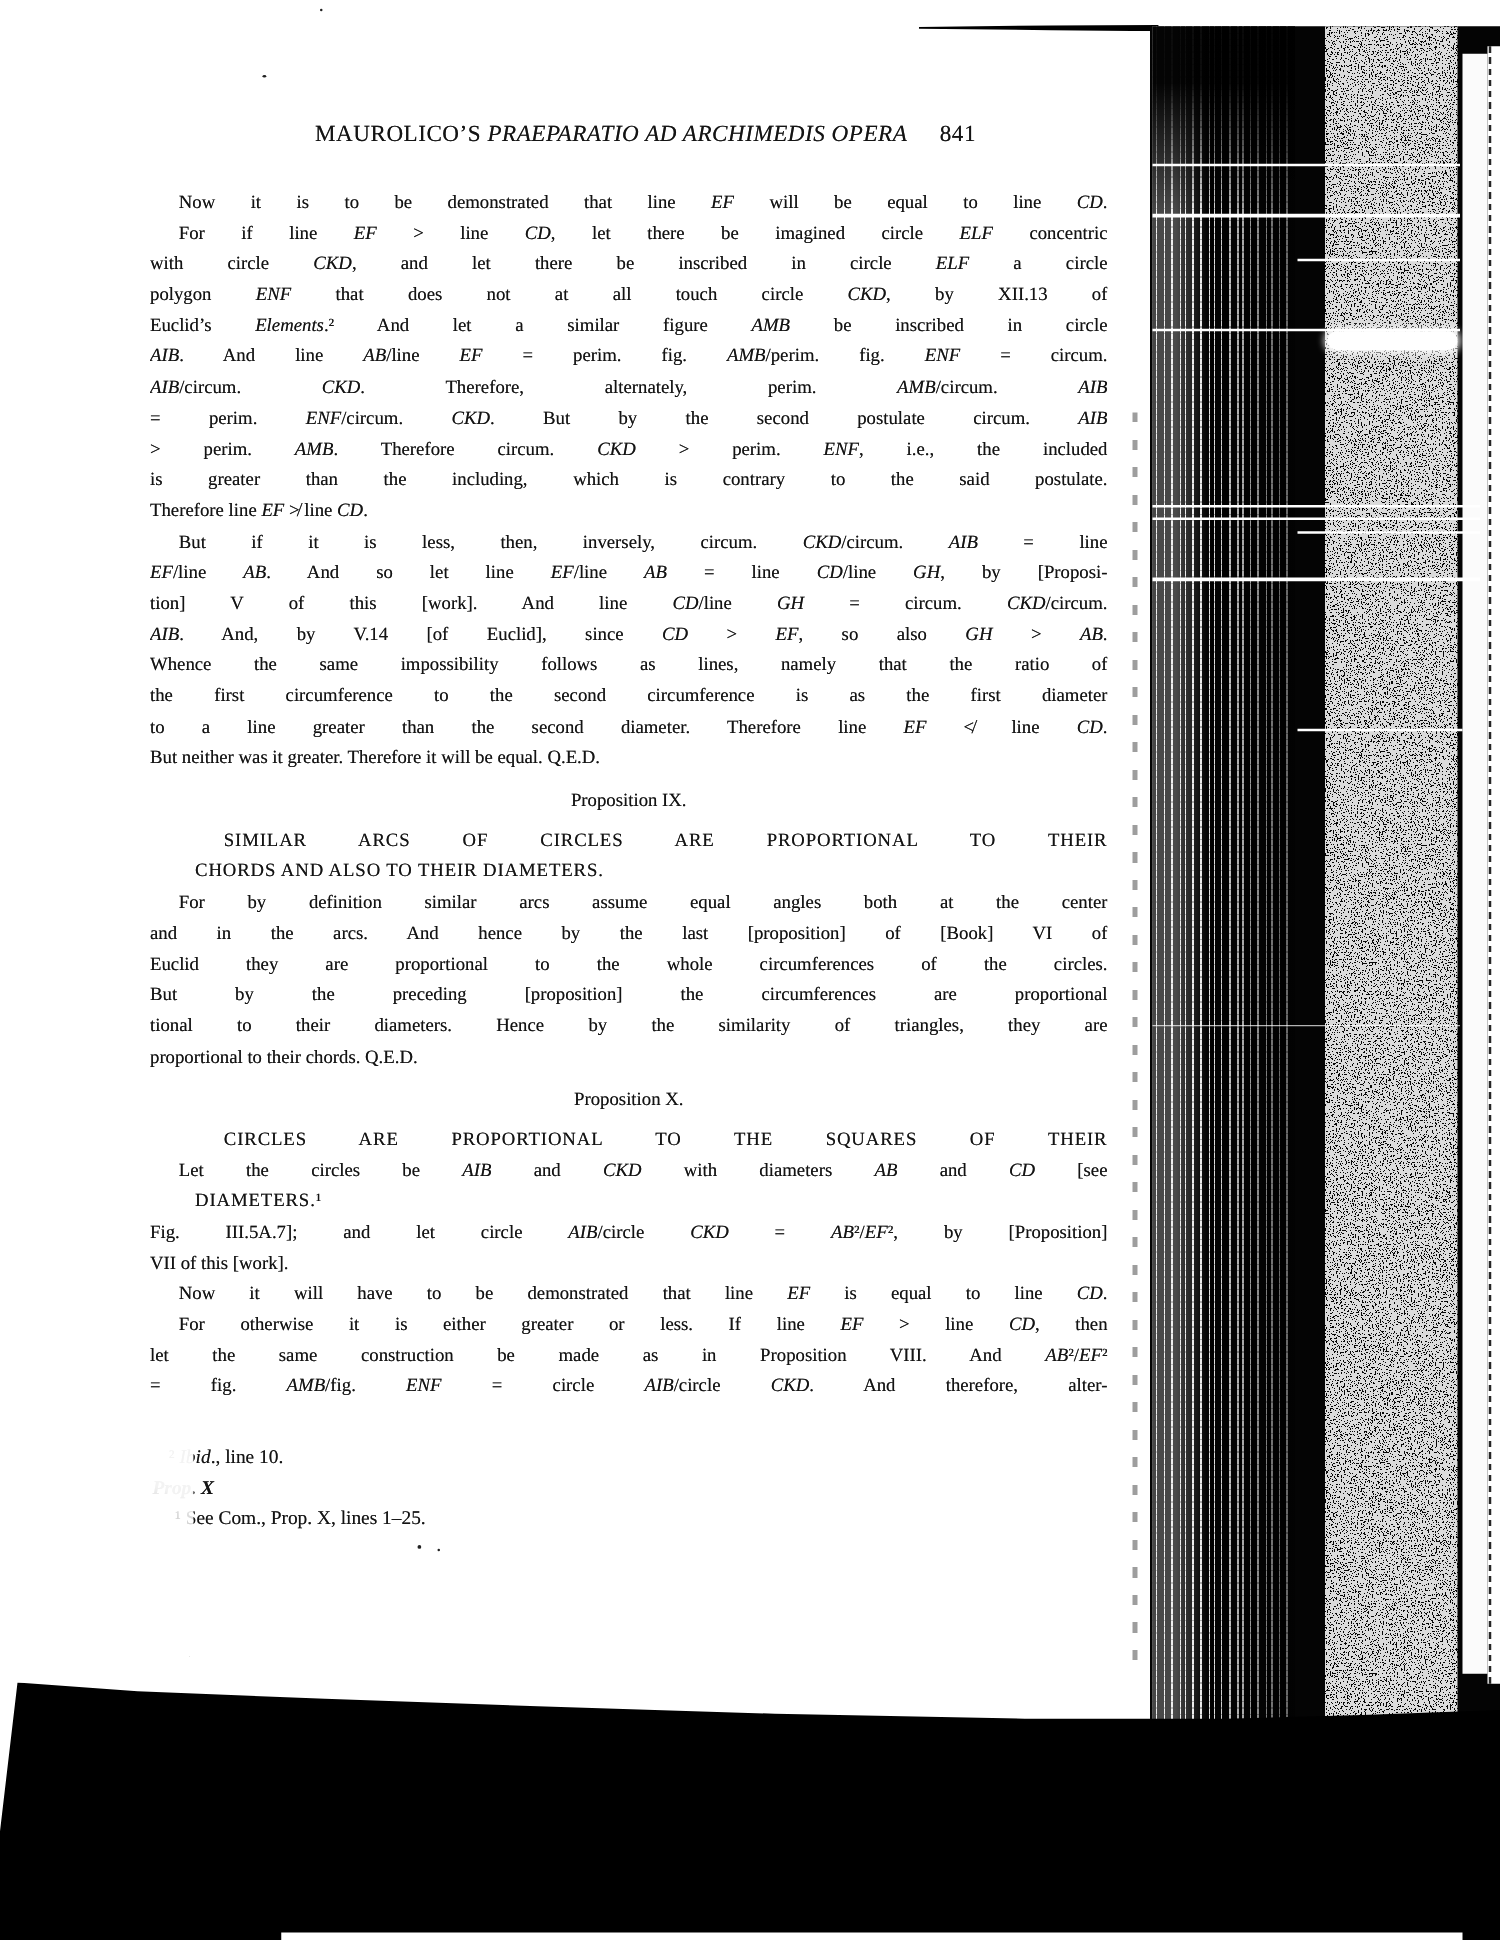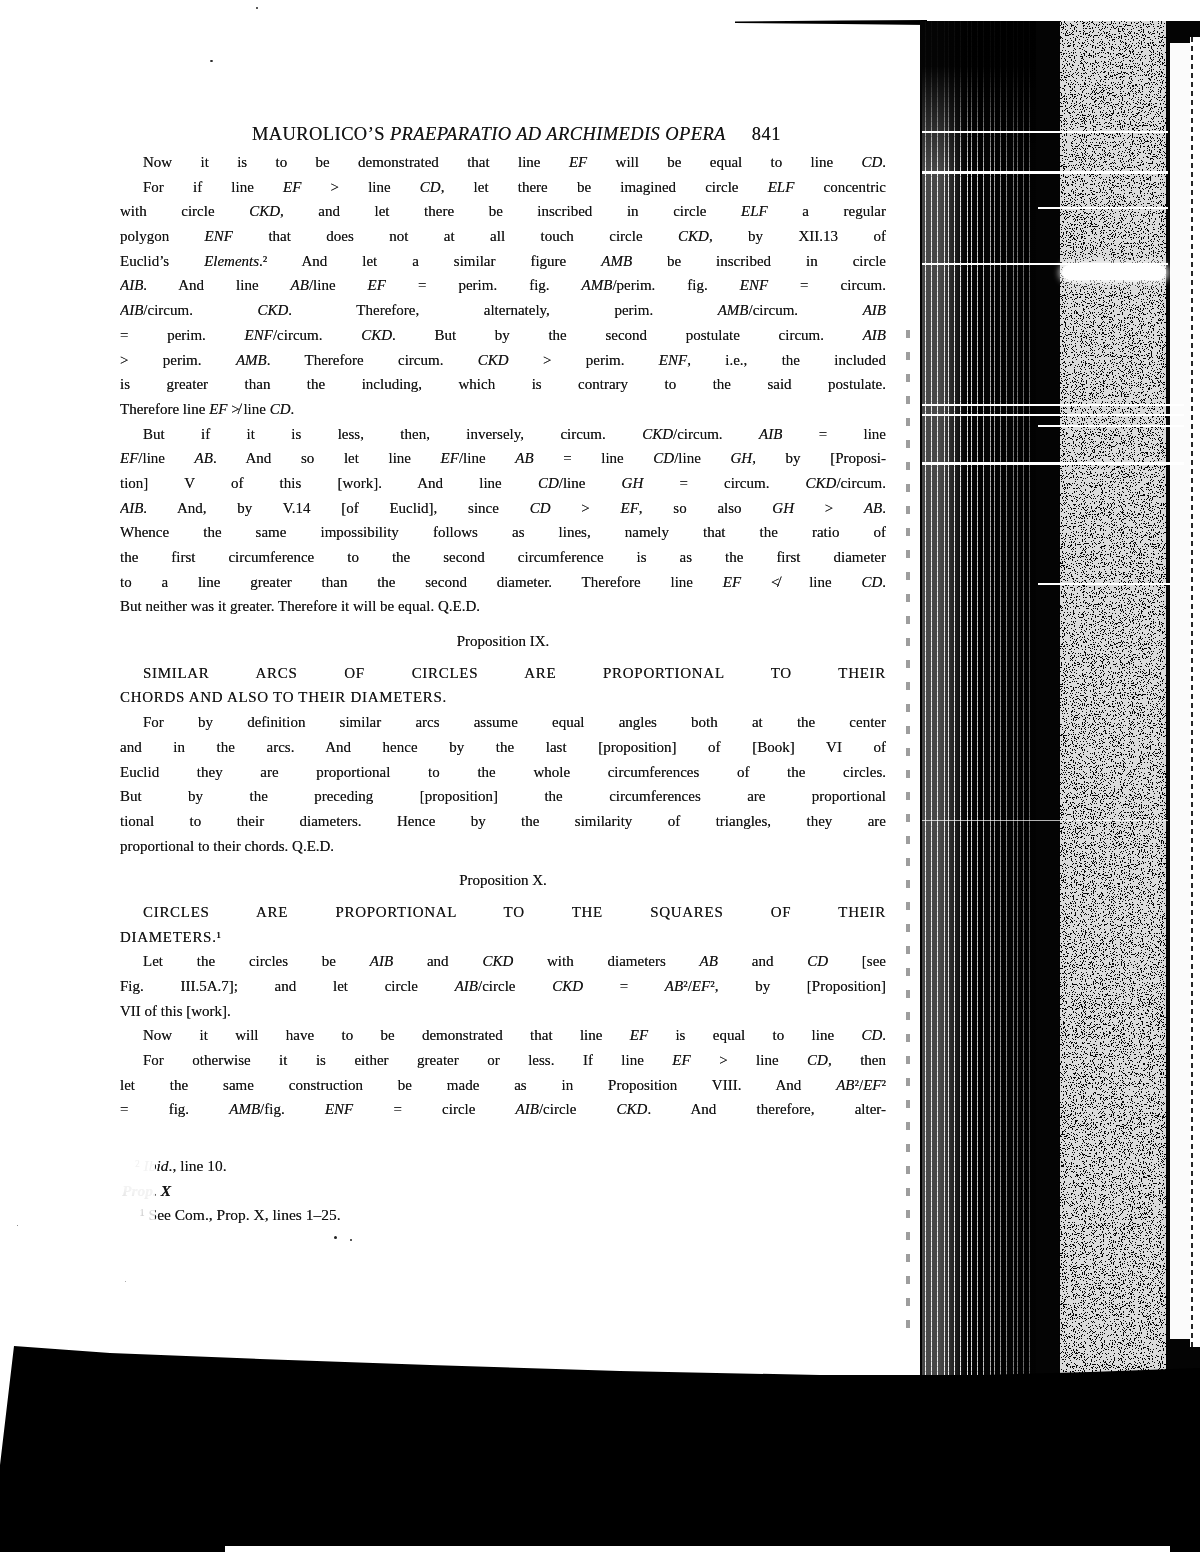--- a/index.html
+++ b/index.html
@@ -6,36 +6,36 @@
   body{
     width:1200px;height:1552px;position:relative;overflow:hidden;
     background:#ffffff;
     font-family:"Liberation Serif","DejaVu Serif",serif;
     color:#141414;
   }
   .page{position:absolute;inset:0;}
 
   
   .header{
-    position:absolute;left:252px;top:124px;white-space:nowrap;
+    position:absolute;left:252px;top:98px;white-space:nowrap;
     font-size:18.5px;letter-spacing:.4px;
     text-shadow:0 0 .3px rgba(0,0,0,.65);
   }
   .pagenum{margin-left:26px;}
   .body-lines{
     position:absolute;left:120px;top:150px;width:766px;
     font-size:15px;line-height:24.7px;
     text-shadow:0 0 .3px rgba(0,0,0,.65);
   }
   .line{height:24.7px;overflow:hidden;text-align:justify;}
   .line.j{text-align-last:justify;}
   .line.j::after{content:"";display:inline-block;width:100%;height:0;}
   .line.ind{text-indent:23px;}
   .line.head{text-align:center;text-align-last:center;margin:10px 0 7px;}
-  .line.caps{letter-spacing:.7px;}
+  .line.caps{letter-spacing:.7px;margin-left:36px;}
   .it{font-style:italic;}
   .bit{font-style:italic;font-weight:bold;}
   .footnotes{
     position:absolute;left:120px;top:1154px;width:520px;
     font-size:15.5px;line-height:24px;
     text-shadow:0 0 .3px rgba(0,0,0,.6);
   }
   .fn-1{text-indent:15px;}
   .fn-prop{text-indent:2px;}
   .fn-2{text-indent:20px;}
@@ -137,21 +137,21 @@
 
 <div class="page">
 
   <div class="header">
     <span><span>MAUROLICO’S </span><span class="it">PRAEPARATIO AD ARCHIMEDIS OPERA</span></span><span class="pagenum">841</span>
   </div>
 
   <div class="body-lines">
       <div class="line j ind"><span>Now it is to be demonstrated that line </span><span class="it">EF</span><span> will be equal to line </span><span class="it">CD</span><span>.</span></div>
       <div class="line j ind"><span>For if line </span><span class="it">EF</span><span> &gt; line </span><span class="it">CD</span><span>, let there be imagined circle </span><span class="it">ELF</span><span> concentric</span></div>
-      <div class="line j"><span>with circle </span><span class="it">CKD</span><span>, and let there be inscribed in circle </span><span class="it">ELF</span><span> a regular</span></div>
+      <div class="line j"><span>with circle </span><span class="it">CKD</span><span>, and let there be inscribed in circle </span><span class="it">ELF</span><span> a circle</span></div>
       <div class="line j"><span>polygon </span><span class="it">ENF</span><span> that does not at all touch circle </span><span class="it">CKD</span><span>, by XII.13 of</span></div>
       <div class="line j"><span>Euclid’s </span><span class="it">Elements</span><span>.² And let a similar figure </span><span class="it">AMB</span><span> be inscribed in circle</span></div>
       <div class="line j"><span class="it">AIB</span><span>. And line </span><span class="it">AB</span><span>/line </span><span class="it">EF</span><span> = perim. fig. </span><span class="it">AMB</span><span>/perim. fig. </span><span class="it">ENF</span><span> = circum.</span></div>
       <div class="line j"><span class="it">AIB</span><span>/circum. </span><span class="it">CKD</span><span>. Therefore, alternately, perim. </span><span class="it">AMB</span><span>/circum. </span><span class="it">AIB</span></div>
       <div class="line j"><span>= perim. </span><span class="it">ENF</span><span>/circum. </span><span class="it">CKD</span><span>. But by the second postulate circum. </span><span class="it">AIB</span></div>
       <div class="line j"><span>&gt; perim. </span><span class="it">AMB</span><span>. Therefore circum. </span><span class="it">CKD</span><span> &gt; perim. </span><span class="it">ENF</span><span>, i.e., the included</span></div>
       <div class="line j"><span>is greater than the including, which is contrary to the said postulate.</span></div>
       <div class="line"><span>Therefore line </span><span class="it">EF</span><span> ≯ line </span><span class="it">CD</span><span>.</span></div>
       <div class="line j ind"><span>But if it is less, then, inversely, circum. </span><span class="it">CKD</span><span>/circum. </span><span class="it">AIB</span><span> = line</span></div>
       <div class="line j"><span class="it">EF</span><span>/line </span><span class="it">AB</span><span>. And so let line </span><span class="it">EF</span><span>/line </span><span class="it">AB</span><span> = line </span><span class="it">CD</span><span>/line </span><span class="it">GH</span><span>, by [Proposi-</span></div>
@@ -165,22 +165,22 @@
       <div class="line j ind caps"><span>SIMILAR ARCS OF CIRCLES ARE PROPORTIONAL TO THEIR</span></div>
       <div class="line caps"><span>CHORDS AND ALSO TO THEIR DIAMETERS.</span></div>
       <div class="line j ind"><span>For by definition similar arcs assume equal angles both at the center</span></div>
       <div class="line j"><span>and in the arcs. And hence by the last [proposition] of [Book] VI of</span></div>
       <div class="line j"><span>Euclid they are proportional to the whole circumferences of the circles.</span></div>
       <div class="line j"><span>But by the preceding [proposition] the circumferences are proportional</span></div>
       <div class="line j"><span>tional to their diameters. Hence by the similarity of triangles, they are</span></div>
       <div class="line"><span>proportional to their chords. Q.E.D.</span></div>
       <div class="line head"><span>Proposition X.</span></div>
       <div class="line j ind caps"><span>CIRCLES ARE PROPORTIONAL TO THE SQUARES OF THEIR</span></div>
+      <div class="line j ind"><span>Let the circles be </span><span class="it">AIB</span><span> and </span><span class="it">CKD</span><span> with diameters </span><span class="it">AB</span><span> and </span><span class="it">CD</span><span> [see</span></div>
       <div class="line caps"><span>DIAMETERS.¹</span></div>
-      <div class="line j ind"><span>Let the circles be </span><span class="it">AIB</span><span> and </span><span class="it">CKD</span><span> with diameters </span><span class="it">AB</span><span> and </span><span class="it">CD</span><span> [see</span></div>
       <div class="line j"><span>Fig. III.5A.7]; and let circle </span><span class="it">AIB</span><span>/circle </span><span class="it">CKD</span><span> = </span><span class="it">AB</span><span>²/</span><span class="it">EF</span><span>², by [Proposition]</span></div>
       <div class="line"><span>VII of this [work].</span></div>
       <div class="line j ind"><span>Now it will have to be demonstrated that line </span><span class="it">EF</span><span> is equal to line </span><span class="it">CD</span><span>.</span></div>
       <div class="line j ind"><span>For otherwise it is either greater or less. If line </span><span class="it">EF</span><span> &gt; line </span><span class="it">CD</span><span>, then</span></div>
       <div class="line j"><span>let the same construction be made as in Proposition VIII. And </span><span class="it">AB</span><span>²/</span><span class="it">EF</span><span>²</span></div>
       <div class="line j"><span>= fig. </span><span class="it">AMB</span><span>/fig. </span><span class="it">ENF</span><span> = circle </span><span class="it">AIB</span><span>/circle </span><span class="it">CKD</span><span>. And therefore, alter-</span></div>
     </div>
 
   <div class="footnotes">
     <div class="line fn-1"><span>² </span><span class="it">Ibid</span><span>., line 10.</span></div>

